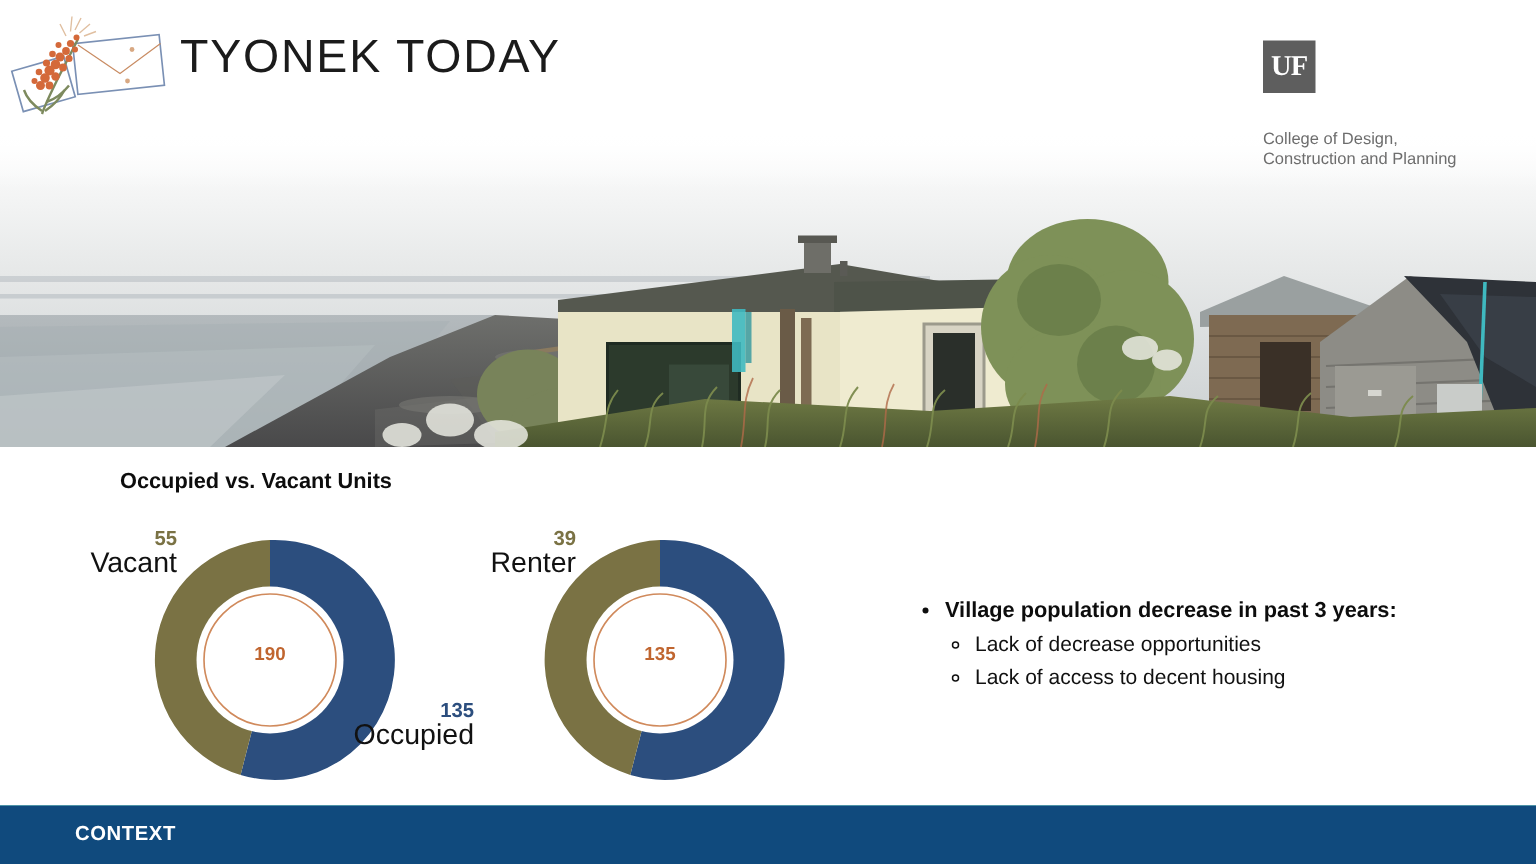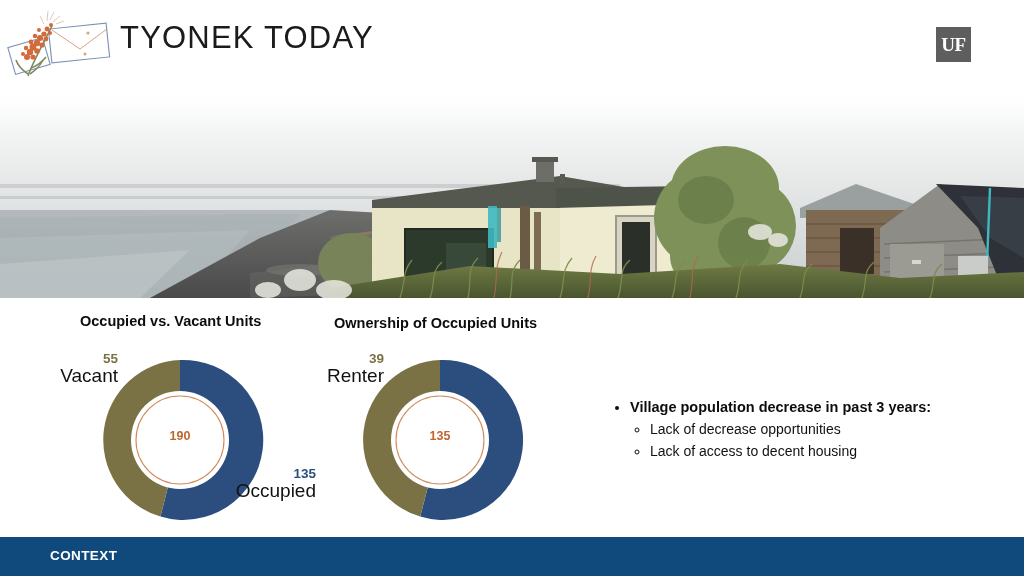--- a/index.html
+++ b/index.html
@@ -234,20 +234,24 @@
           <path d="M50 20 L58 17"></path>
         </g>
       </svg>
     </div>
 
     <div class="brand-title">TYONEK TODAY</div>
 
     <div class="uf-block">
       <div class="uf-mark">
         <span>UF</span>
+      </div>
+      <div class="uf-text">
+        <div>College of Design,</div>
+        <div>Construction and Planning</div>
       </div>
     </div>
   </div>
 
   <div class="photo">
     <svg width="1024" height="210" viewBox="0 0 1024 210">
       <defs>
         <linearGradient id="skyGrad" x1="0" y1="0" x2="0" y2="1">
           <stop offset="0%" stop-color="#ffffff"></stop>
           <stop offset="45%" stop-color="#e6e8e8"></stop>
@@ -436,21 +440,20 @@
     <div class="lbl" style="left:46px; top:52px; width:72px;">
       <span class="num num-olive">55</span>
       <span class="cat">Vacant</span>
     </div>
 
     <div class="lbl" style="left:234px; top:167px; width:82px;">
       <span class="num num-blue">135</span>
       <span class="cat">Occupied</span>
     </div>
 
-    <div class="chart-title" style="left:334px; top:17px;">Ownership of Occupied Units</div>
 
     <div class="donut-wrap" style="left:355px; top:57px;">
       <svg width="170" height="170" viewBox="0 0 170 170">
 
         <path d="M85 85 L85 5 A80 80 0 1 1 65.2 161.6 Z" fill="#2c4e7e"></path>
 
         <path d="M85 85 L65.2 161.6 A80 80 0 0 1 85 5 Z" fill="#7a7244"></path>
         <circle cx="85" cy="85" r="49" fill="#ffffff"></circle>
         <circle cx="85" cy="85" r="44" fill="#ffffff" stroke="#d08a5c" stroke-width="1.1"></circle>
       </svg>

